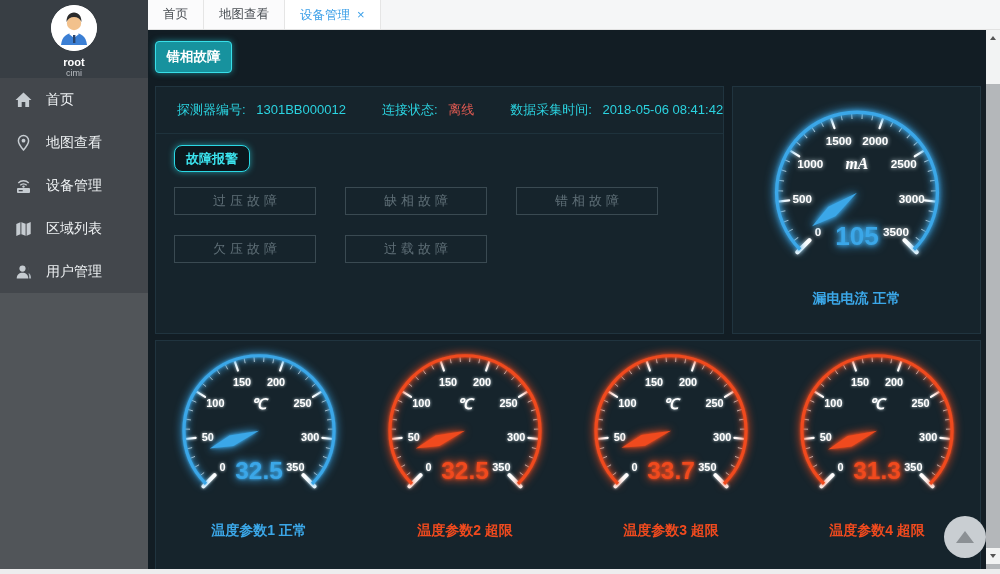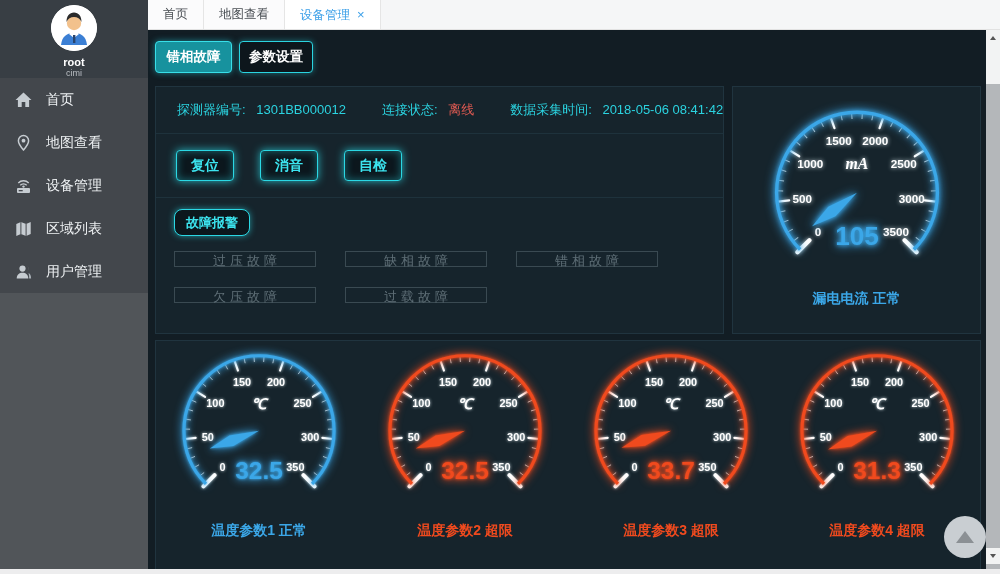--- a/index.html
+++ b/index.html
@@ -41,21 +41,21 @@
   .info-label { color:var(--accent); }
   .info-value { color:var(--accent); margin-left:7px;text-align:center; }
   .info-value.offline { color:var(--offline); }
 
   .action-row { height:64px; border-bottom:1px solid #1e323c; display:flex; align-items:center; padding-left:20px; gap:26px; }
   .neon-btn { width:58px; height:31px; background:#0c171d; border:1px solid #2bd8e4; border-radius:4px; color:#3ce4ef; font-weight:bold; font-size:14px; box-shadow:0 0 8px rgba(43,216,228,.8), inset 0 0 8px rgba(43,216,228,.45); cursor:pointer; }
 
   .fault-area { padding:11px 18px; }
   .fault-title-btn { height:27px; padding:0 11px; background:#0c171d; border:1px solid #2bd8e4; border-radius:8px; color:#3ce4ef; font-weight:bold; font-size:13px; box-shadow:0 0 6px rgba(43,216,228,.6); cursor:pointer; }
   .fault-grid { margin-top:15px; display:grid; grid-template-columns:repeat(3,142px); gap:20px 29px; }
-  .fault-btn { height:16px; background:transparent; border:1px solid #3a4a52; color:#5f6f77; font-size:13px; letter-spacing:4px; text-indent:4px; cursor:pointer; }
+  .fault-btn { height:28px; background:transparent; border:1px solid #3a4a52; color:#5f6f77; font-size:13px; letter-spacing:4px; text-indent:4px; cursor:pointer; }
 
   
   .gauge-card { display:inline-block; text-align:center; }
   .panel-right .gauge-card { margin-top:14px; }
   .gauge-canvas svg { display:block; }
   .c-glow { filter:drop-shadow(0 0 2px var(--gc)) drop-shadow(0 0 5px var(--gc)); }
   .w-glow { filter:drop-shadow(0 0 2px rgba(235,250,255,.85)); }
   .gauge-title { font-size:14px; font-weight:bold; margin-top:2px; }
 
   
@@ -144,44 +144,38 @@
 
 <div class="tabbar">
   <div class="tab"><span>首页</span></div>
   <div class="tab"><span>地图查看</span></div>
   <div class="tab active"><span>设备管理</span><span class="close">×</span></div>
 </div>
 
 <div class="content">
   <div class="toolbar">
     <button class="btn-monitor">错相故障</button>
-    <button class="btn-settings">参数设置</button>
   </div>
 
   <div class="panel-wrap">
 
     <div class="panel panel-left">
       <div class="info-row">
         <span class="info-group">
           <span class="info-label">探测器编号:</span>
           <span class="info-value">1301BB000012</span>
         </span>
         <span class="info-group">
           <span class="info-label">连接状态:</span>
           <span class="info-value offline">离线</span>
         </span>
         <span class="info-group">
           <span class="info-label">数据采集时间:</span>
           <span class="info-value">2018-05-06 08:41:42</span>
         </span>
-      </div>
-      <div class="action-row">
-        <button class="neon-btn">复位</button>
-        <button class="neon-btn">消音</button>
-        <button class="neon-btn">自检</button>
       </div>
       <div class="fault-area">
         <button class="fault-title-btn">故障报警</button>
         <div class="fault-grid">
           <button class="fault-btn">过压故障</button>
           <button class="fault-btn">缺相故障</button>
           <button class="fault-btn">错相故障</button>
           <button class="fault-btn">欠压故障</button>
           <button class="fault-btn">过载故障</button>
         </div>

